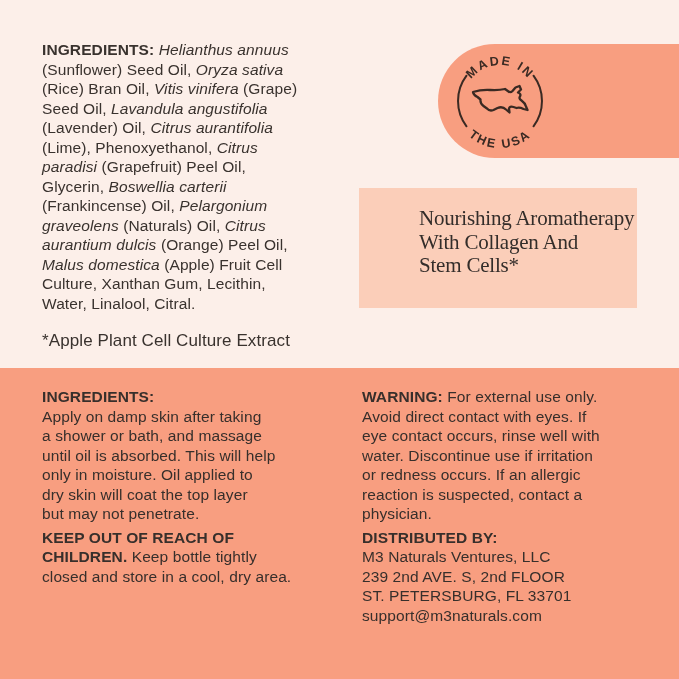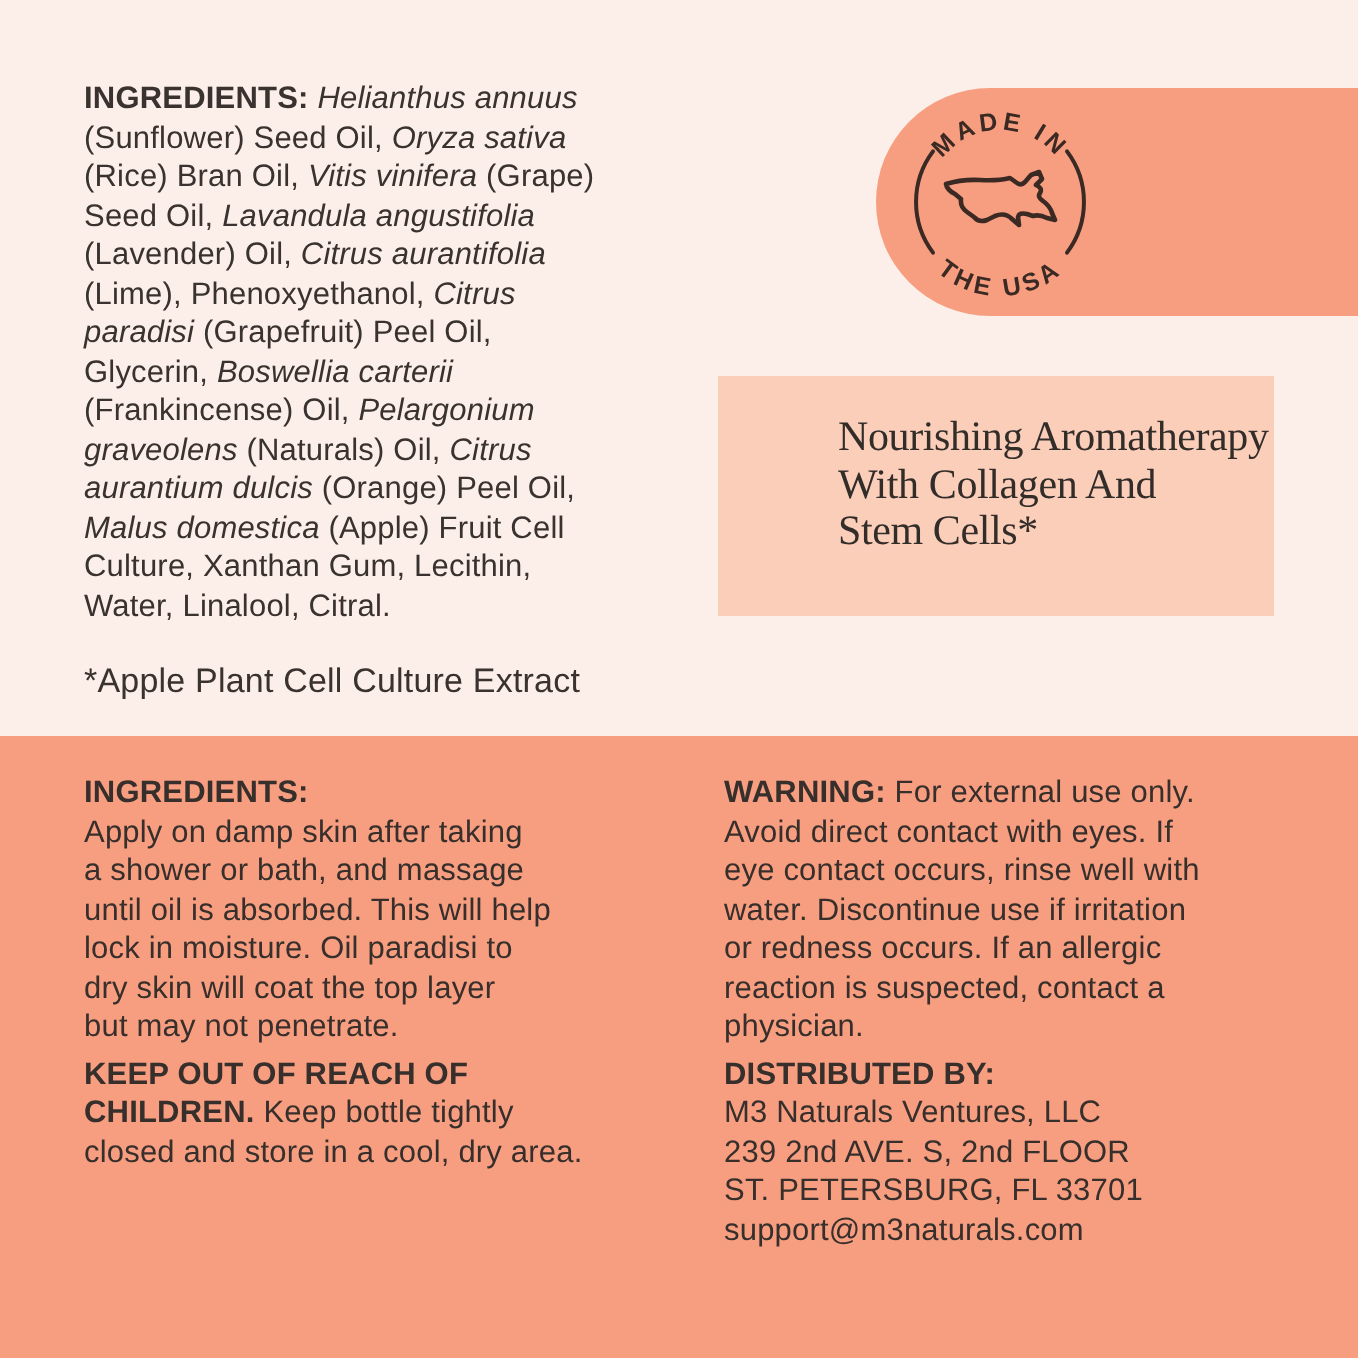--- a/index.html
+++ b/index.html
@@ -128,21 +128,21 @@
       </div>
   </div>
 
   <div class="bottom">
     <div class="col col-left">
       <div class="block">
           <div class="ln"><span class="seg-b">INGREDIENTS:</span></div>
           <div class="ln"><span class="seg-n">Apply on damp skin after taking</span></div>
           <div class="ln"><span class="seg-n">a shower or bath, and massage</span></div>
           <div class="ln"><span class="seg-n">until oil is absorbed. This will help</span></div>
-          <div class="ln"><span class="seg-n">lock in moisture. Oil paradisi to</span></div>
+          <div class="ln"><span class="seg-n">only in moisture. Oil applied to</span></div>
           <div class="ln"><span class="seg-n">dry skin will coat the top layer</span></div>
           <div class="ln"><span class="seg-n">but may not penetrate.</span></div>
         </div>
       <div class="block">
           <div class="ln"><span class="seg-b">KEEP OUT OF REACH OF</span></div>
           <div class="ln"><span class="seg-b">CHILDREN.</span><span class="seg-n"> Keep bottle tightly</span></div>
           <div class="ln"><span class="seg-n">closed and store in a cool, dry area.</span></div>
         </div>
     </div>
     <div class="col col-right">

